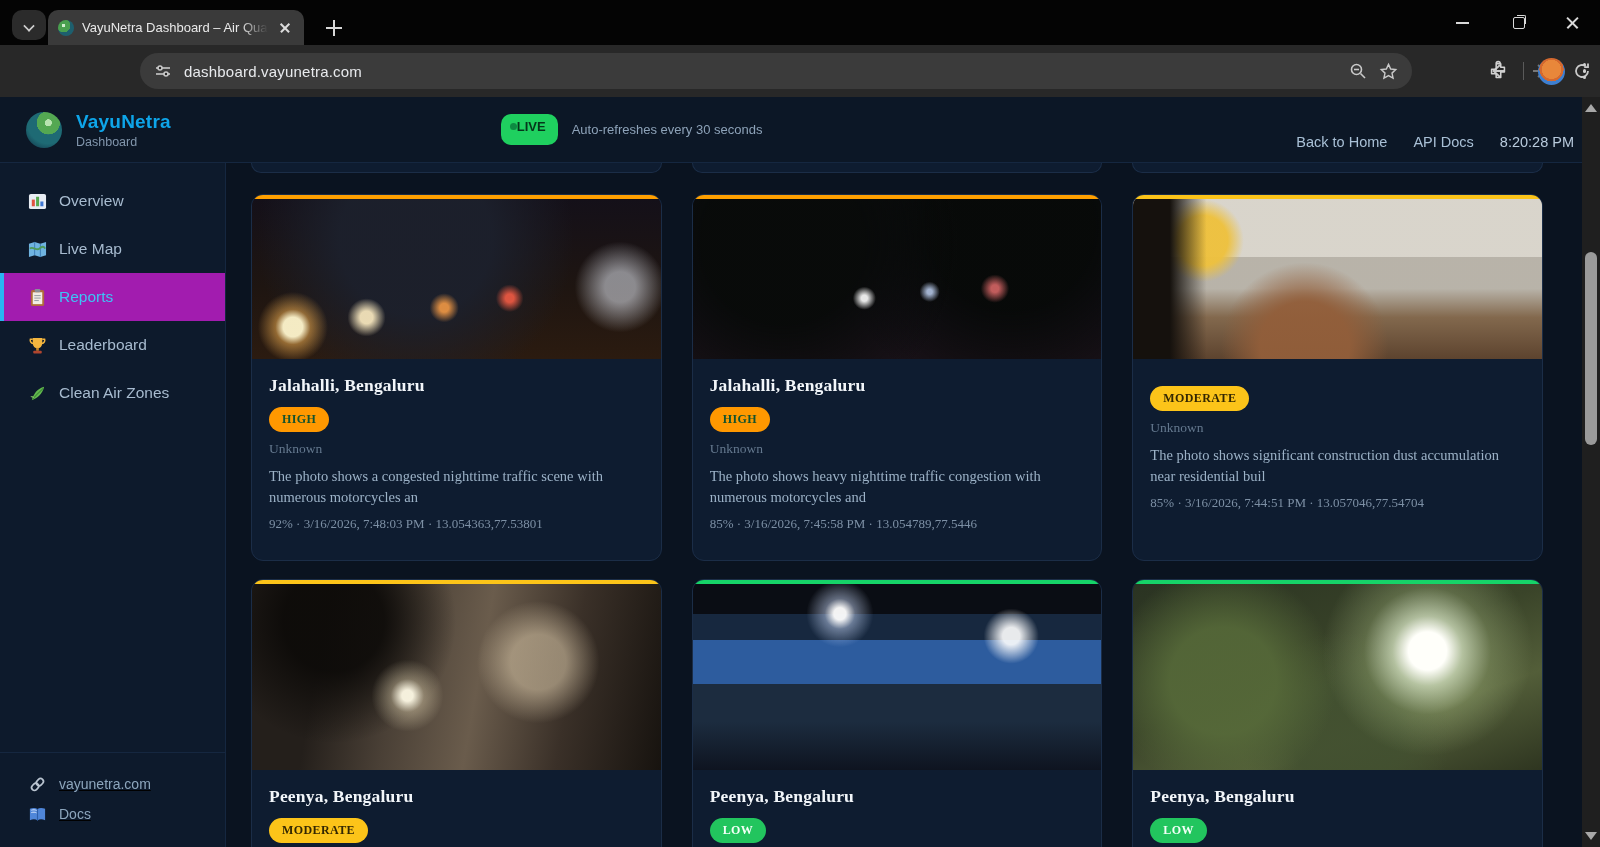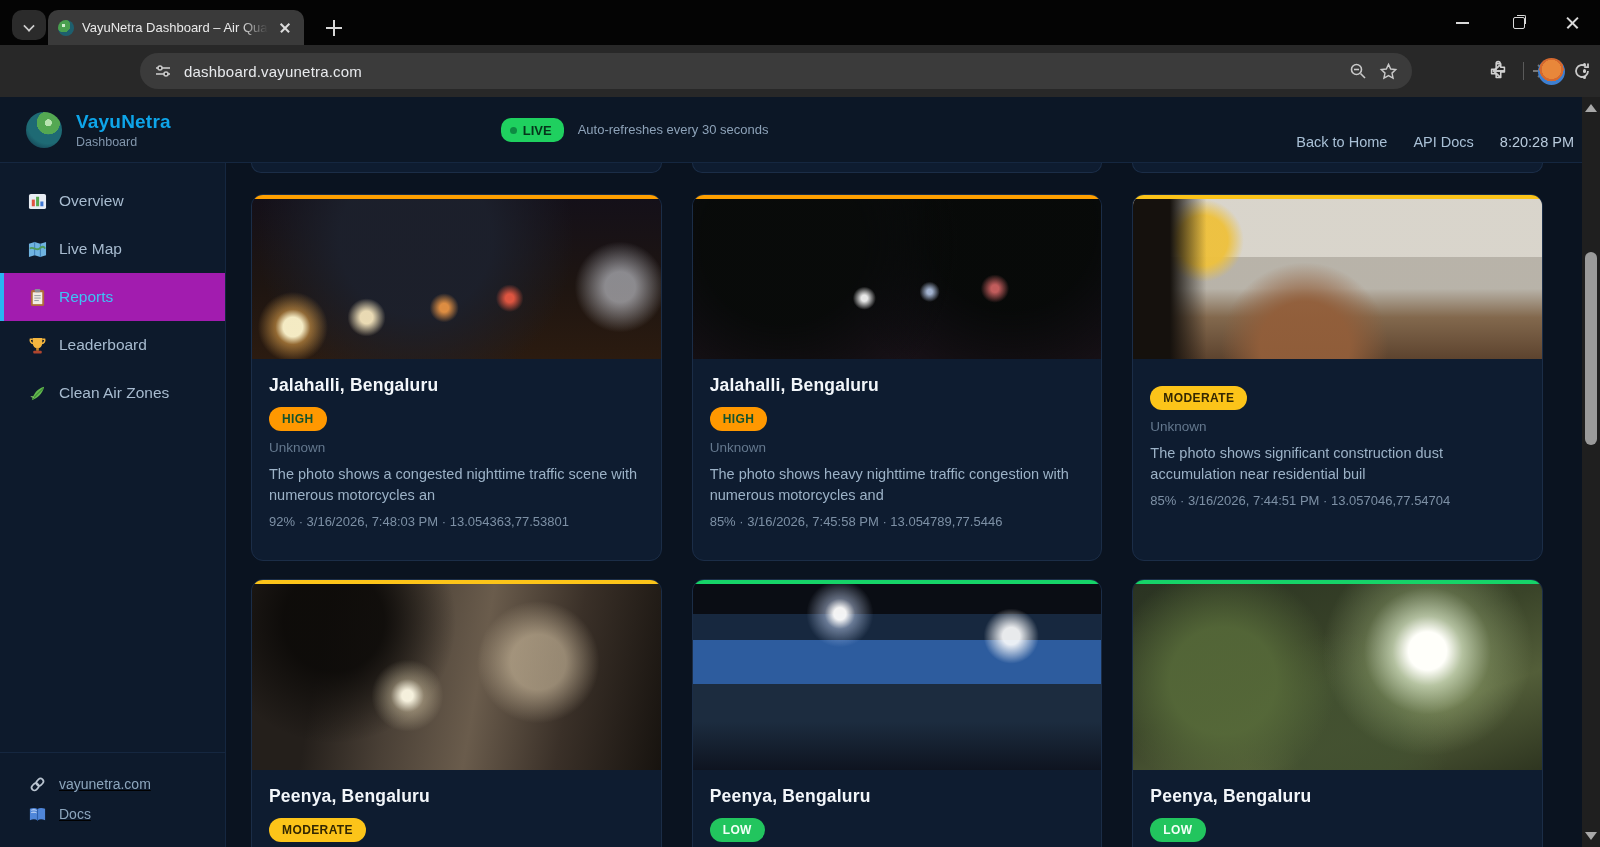--- a/index.html
+++ b/index.html
@@ -48,39 +48,39 @@
   
   .page { position:relative; height:750px; background:#0a1320; }
   .app-header { height:66px; background:#0c1726; border-bottom:1px solid #152740;
     display:flex; align-items:center; padding:0 26px; }
   .logo { width:36px; height:36px; border-radius:50%; margin-right:14px;
     background:radial-gradient(circle at 62% 30%, #b9e4b0 0 10%, #54a852 11% 34%, #1e6a74 35% 62%, #10293f 100%); }
   .brand-name { color:#0ea5e9; font-size:19px; font-weight:bold; letter-spacing:.2px; }
   .brand-sub { color:#8296ac; font-size:12.5px; margin-top:2px; }
   .header-center { display:flex; align-items:center; gap:14px; margin-left:330px; }
   .live-pill { background:#1fd05f; color:#06351b; font-weight:bold; font-size:13px;
-    padding:5px 12px 4px 9px; border-radius:10px; display:flex; align-items:center; gap:6px; }
+    padding:5px 12px 11px 9px; border-radius:10px; display:flex; align-items:center; }
   .live-dot { width:7px; height:7px; border-radius:50%; background:#0d8a42; }
   .refresh-note { color:#8da2b8; font-size:13px; }
   .header-right { margin-left:auto; display:flex; align-items:center; gap:26px;margin-top:24px; }
   .header-link { color:#a9c0d6; font-size:14.5px; }
   .clock { color:#b9cbdd; font-size:14.5px; }
 
   .app-body { display:flex; height:684px; }
   .sidebar { width:226px; background:#0d1a2c; border-right:1px solid #152740;
     display:flex; flex-direction:column; padding-top:14px; }
   .side-item { height:48px; display:flex; align-items:center; gap:12px; padding-left:24px;
     color:#a7bbcf; font-size:15.5px; border-left:4px solid transparent; }
   .side-item.active { background:#a21caf; border-left-color:#2ab4f2; color:#3ec4f6; }
   .side-icon { width:19px; height:19px; flex:0 0 19px; }
   .side-footer { margin-top:auto; border-top:1px solid #152740; padding:16px 0 18px;text-decoration:underline; }
   .side-footer .side-item { height:30px; font-size:14px; color:#8da6bd; }
 
   .main { flex:1; position:relative; overflow:hidden; padding:0 57px 0 25px; }
-  .grid3 { display:grid; grid-template-columns:1fr 1fr 1fr; column-gap:30px; }
+  .grid3 { display:grid; grid-template-columns:1fr 1fr 1fr; column-gap:30px;font-family:Liberation Serif, serif; }
   .partial-card { height:10px; margin-top:0; background:#0e1c30; border:1px solid #1b2d47; border-top:none;
     border-radius:0 0 12px 12px; }
   .cards-row { margin-top:21px; }
   .card { background:#0e1c30; border:1px solid #1b2d47; border-radius:12px; overflow:hidden; height:367px; }
   .cards-row.bottom .card { height:367px; }
   .strip { height:4px; }
   .strip.high { background:#ffa000; } .strip.moderate { background:#fcc419; } .strip.low { background:#16d368; }
   .photo { height:160px; }
   .cards-row.bottom .photo { height:186px; }
   .card-body { padding:16px 17px; }

